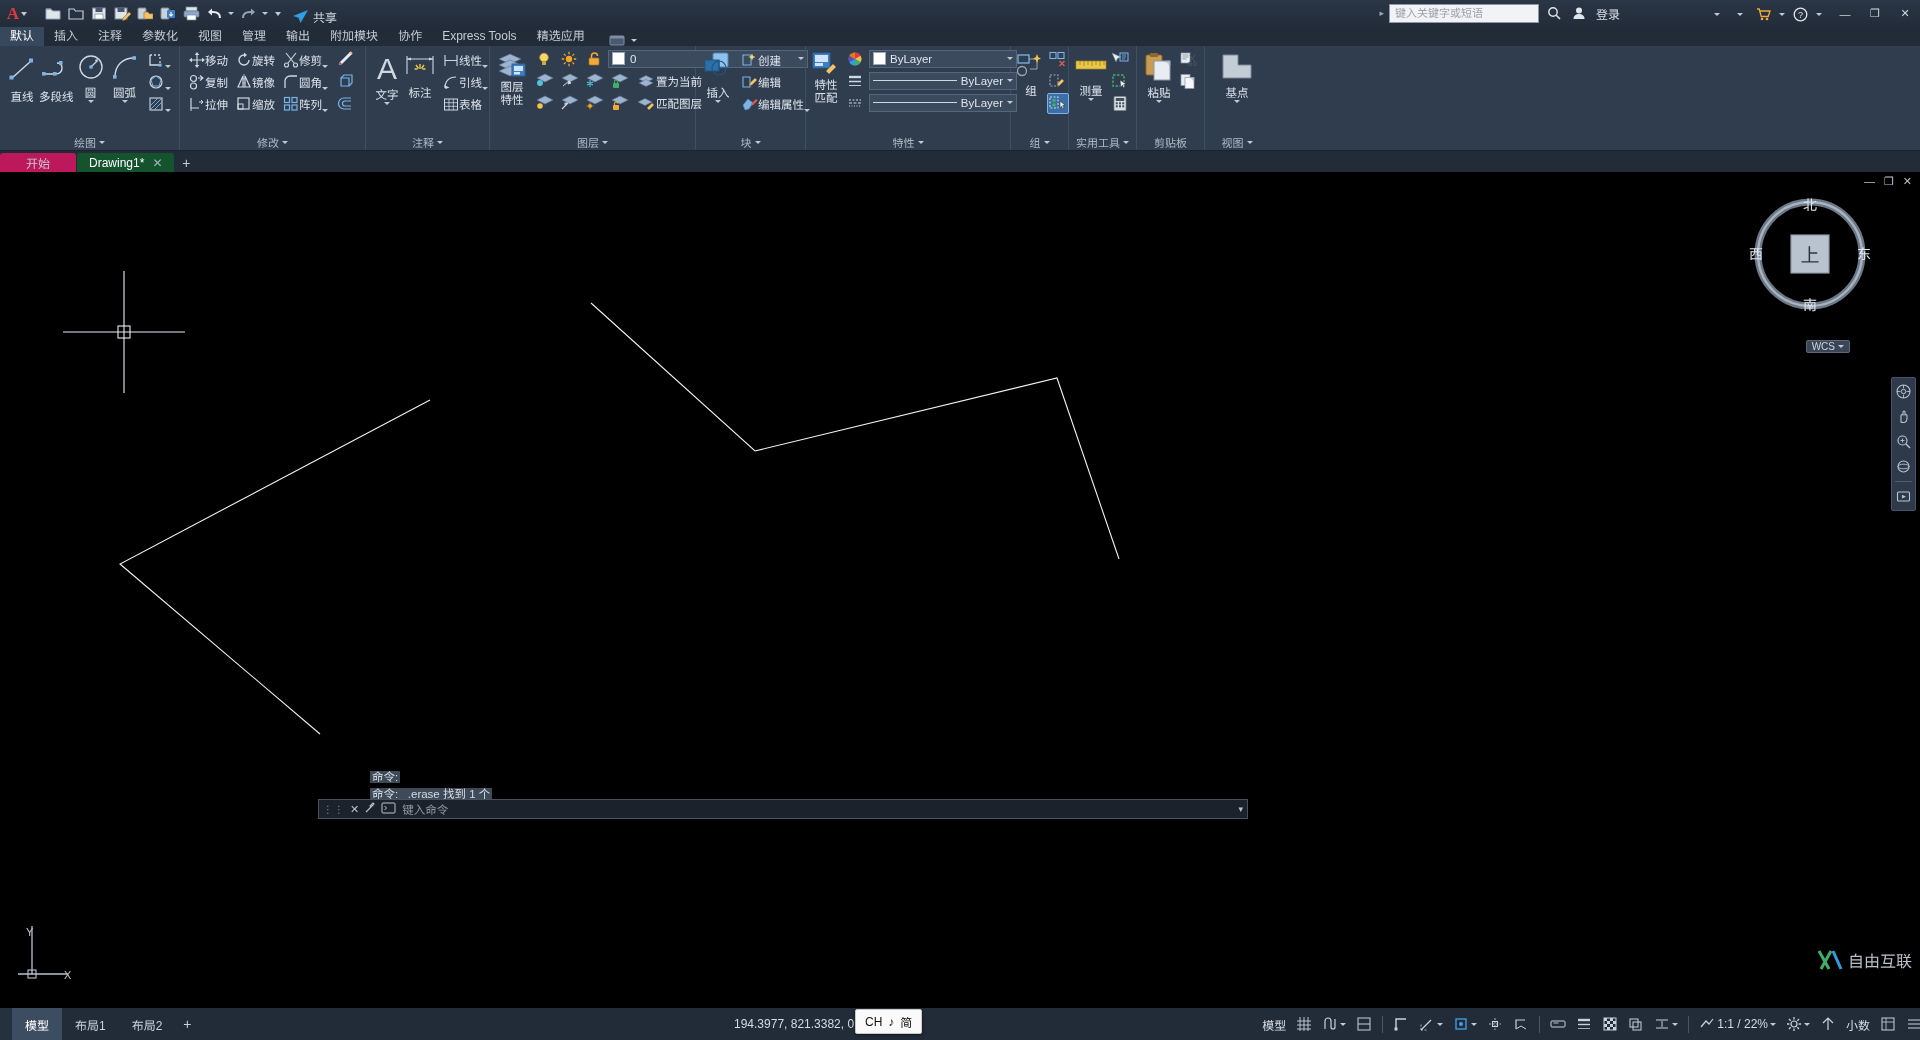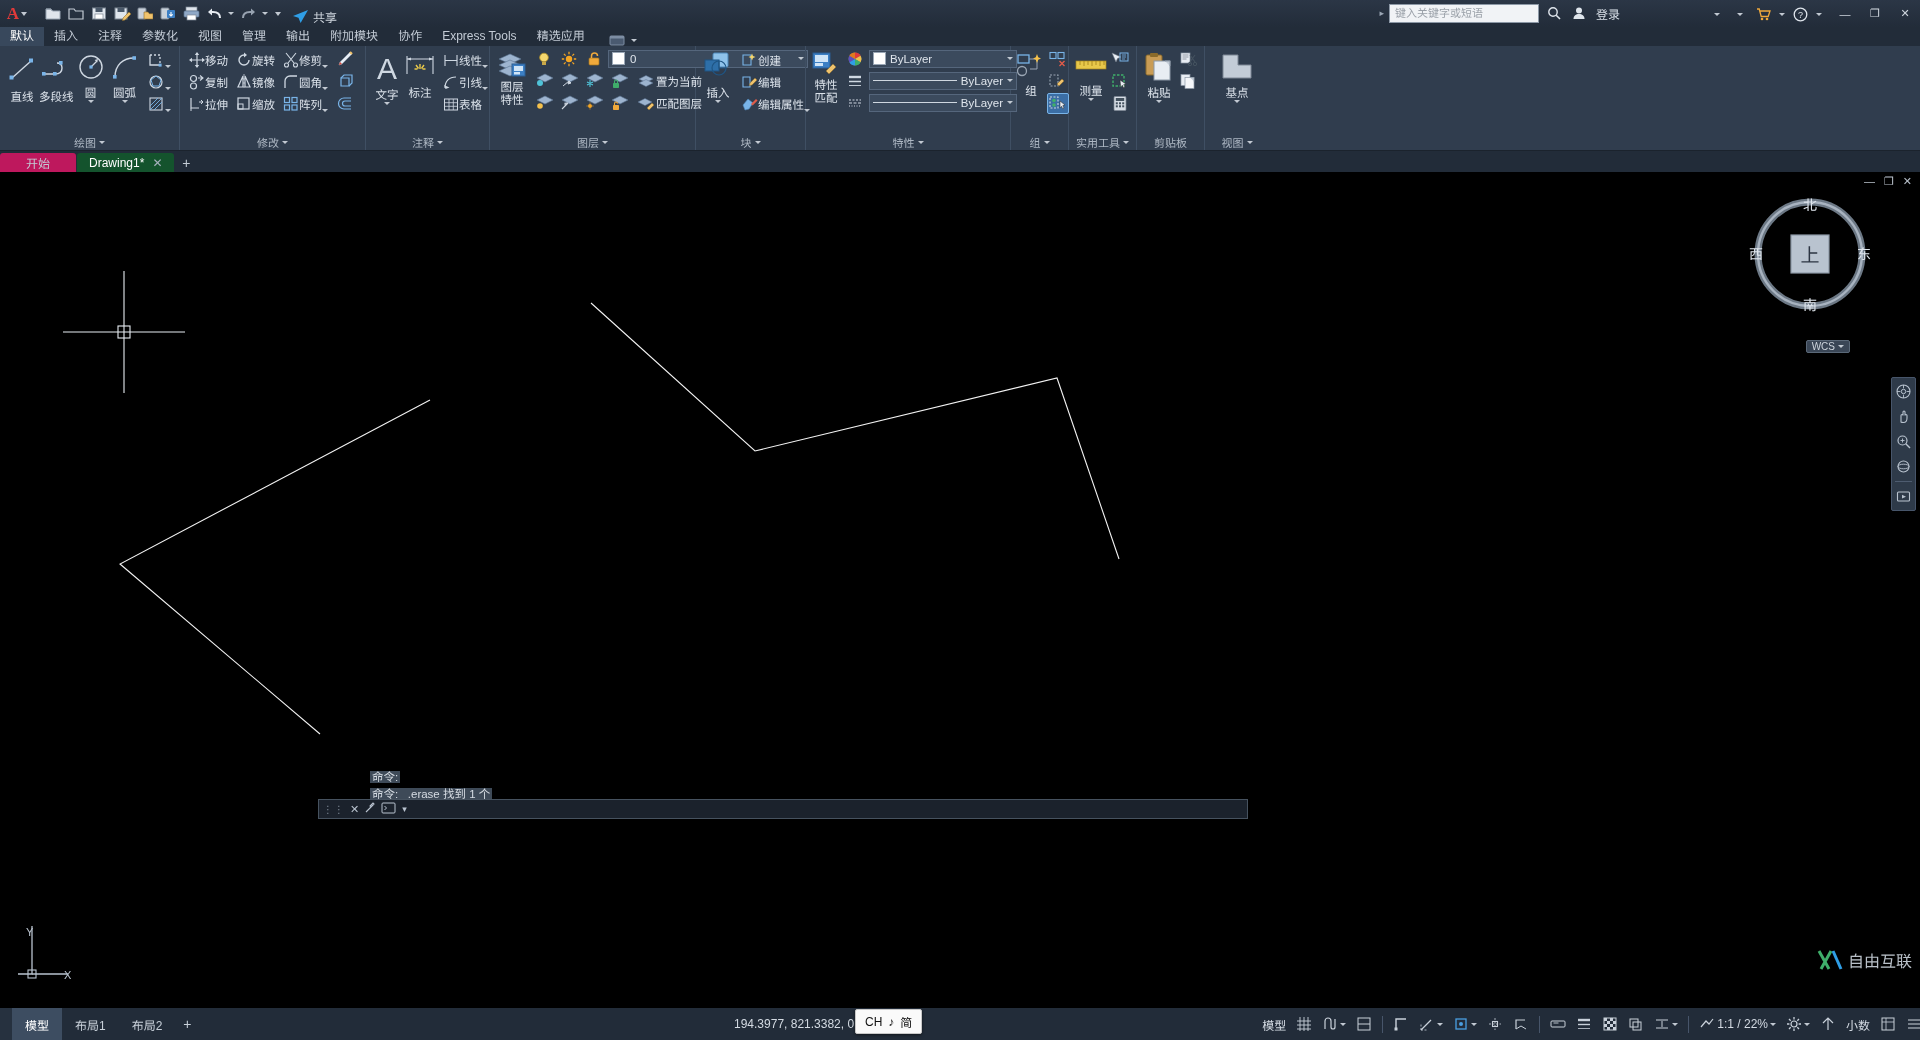--- a/index.html
+++ b/index.html
@@ -1049,20 +1049,21 @@
         <svg width="12" height="12" viewBox="0 0 12 12">
             <path d="M2 10l5-5M7 5l3-3-1-1-3 3z" fill="none" stroke="#b9c3cf" stroke-width="1.1"></path>
           </svg>
       </span>
       <span>
         <svg width="16" height="12" viewBox="0 0 16 12">
             <rect x="1" y="1" width="13" height="10" rx="1" fill="none" stroke="#b9c3cf" stroke-width="1"></rect>
             <path d="M3.5 4l2 2-2 2" fill="none" stroke="#b9c3cf" stroke-width="1"></path>
           </svg>
       </span>
+      <span class="cmd-input">键入命令</span>
       <span style="color:#b9c3cf;font-size:9px">▾</span>
     </div>
 
     <svg class="ucs" viewBox="0 0 70 62">
       <path d="M18 2v48H4" fill="none" stroke="#b9c3cf" stroke-width="1.3"></path>
       <rect x="14" y="46" width="8" height="8" fill="none" stroke="#b9c3cf" stroke-width="1.1"></rect>
       <text x="12" y="12" font-size="11" fill="#b9c3cf" font-family="Liberation Sans">Y</text>
       <text x="50" y="55" font-size="11" fill="#b9c3cf" font-family="Liberation Sans">X</text>
       <path d="M18 50h36" fill="none" stroke="#b9c3cf" stroke-width="1.3"></path>
     </svg>

